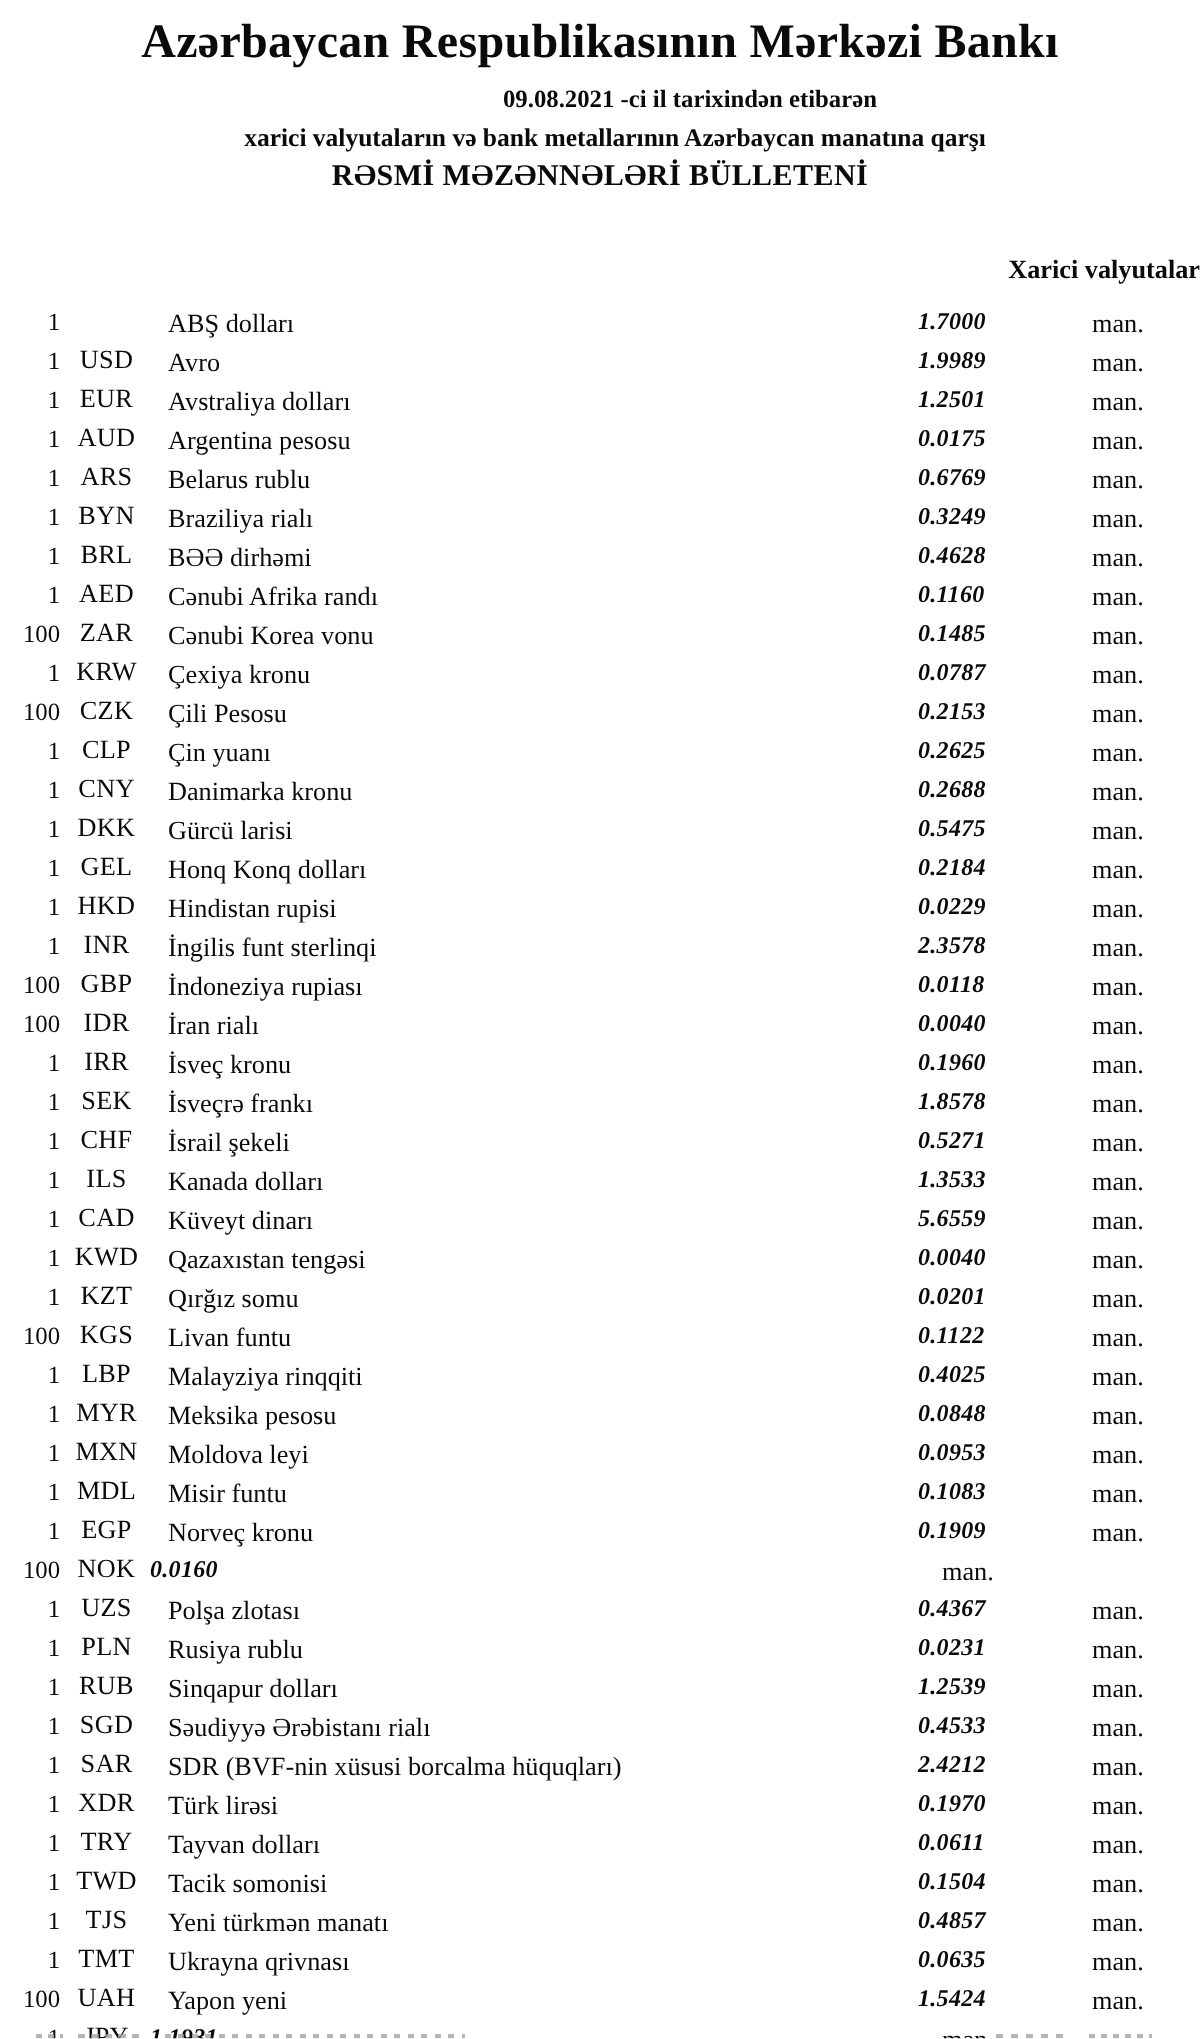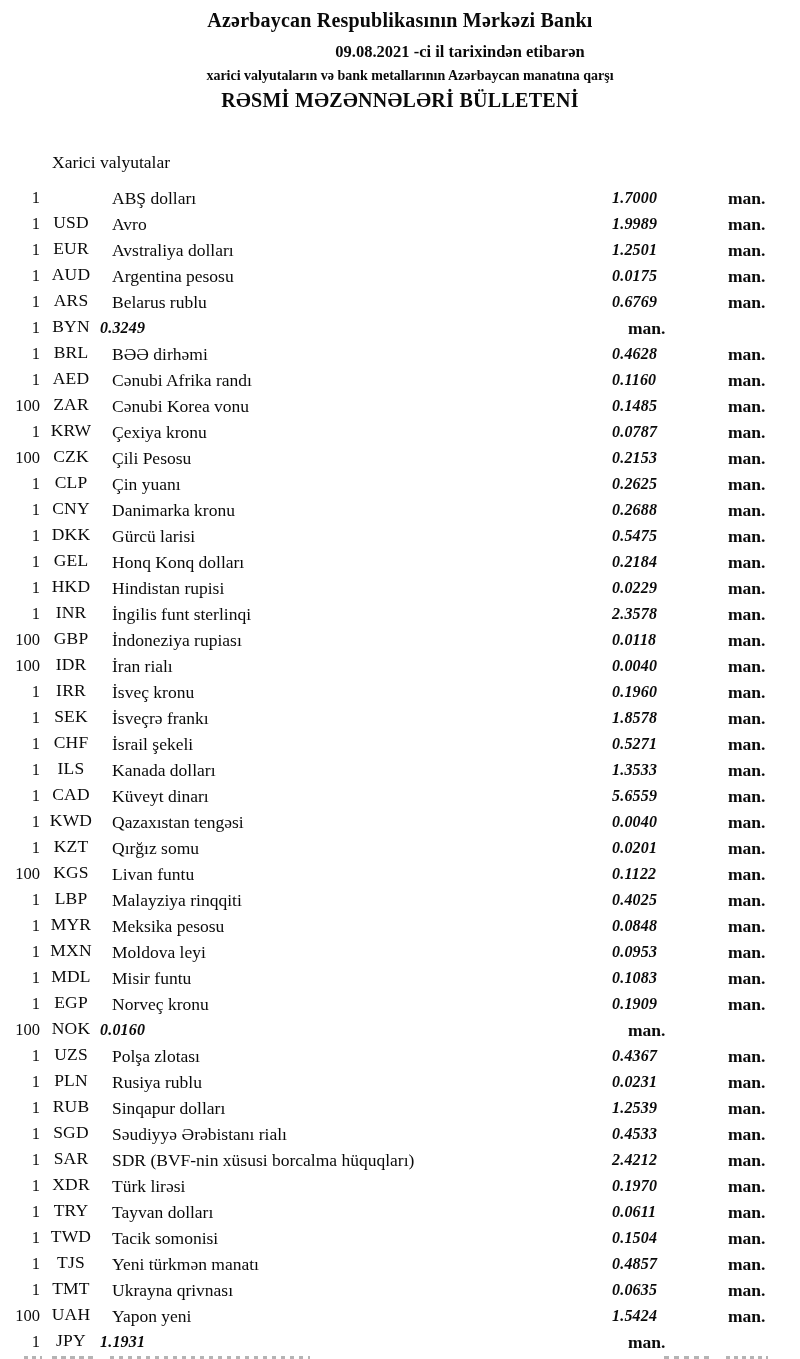--- a/index.html
+++ b/index.html
@@ -14,54 +14,53 @@
     background: #ffffff;
     overflow: hidden;
     font-family: "Liberation Serif", serif;
     color: #0a0a0a;
   }
   .doc-header {
     text-align: center;
     padding-top: 9px;
   }
   .doc-title {
-    font-size: 20px;
+    font-size: 32px;
     font-weight: bold;
     letter-spacing: 0.2px;
     line-height: 1.15;
   }
   .doc-date-line {
     font-size: 16.5px;
     font-weight: bold;
     margin-top: 11px;
     padding-left: 120px;
     line-height: 1.15;
   }
   .doc-subject-line {
-    font-size: 14px;
+    font-size: 17px;
     font-weight: bold;
     margin-top: 6px;
     padding-left: 20px;
     line-height: 1.15;
   }
   .doc-bulletin-line {
     font-size: 20px;
     font-weight: bold;
     margin-top: 5px;
     letter-spacing: 0.3px;
     line-height: 1.15;
   }
   .section-title {
-    text-align: left;
-    font-weight: normal;
+    text-align: right;
+    font-weight: bold;
     font-size: 17.5px;
     margin-top: 40px;
     padding-left: 32px;
     line-height: 1.15;
-    margin-left: 20px;
   }
   .rates-table {
     margin-top: 13px;
   }
   .row {
     display: grid;
     grid-template-columns: 42px 58px 1fr 100px 88px;
     height: 26px;
     line-height: 26px;
     font-size: 17.5px;
@@ -83,21 +82,20 @@
   }
   .rate {
     text-align: left;
     font-weight: bold;
     font-style: italic;
     font-size: 16px;
     letter-spacing: 0.2px;
   }
   .unit {
     padding-left: 16px;
-    font-weight: bold;
   }
   
   .cutoff-strip {
     position: absolute;
     left: 0;
     bottom: 0;
     width: 800px;
     height: 3px;
     background-image:
       repeating-linear-gradient(90deg, #9c9c9c 0 4px, transparent 4px 8px),
@@ -162,20 +160,21 @@
     <span class="qty">1</span>
     <span class="code">BYN</span>
     <span class="name">Belarus rublu</span>
     <span class="rate">0.6769</span>
     <span class="unit">man.</span>
   </div>
 
   <div class="row">
     <span class="qty">1</span>
     <span class="code">BRL</span>
+    <span class="name">Braziliya rialı</span>
     <span class="rate">0.3249</span>
     <span class="unit">man.</span>
   </div>
 
   <div class="row">
     <span class="qty">1</span>
     <span class="code">AED</span>
     <span class="name">BƏƏ dirhəmi</span>
     <span class="rate">0.4628</span>
     <span class="unit">man.</span>

